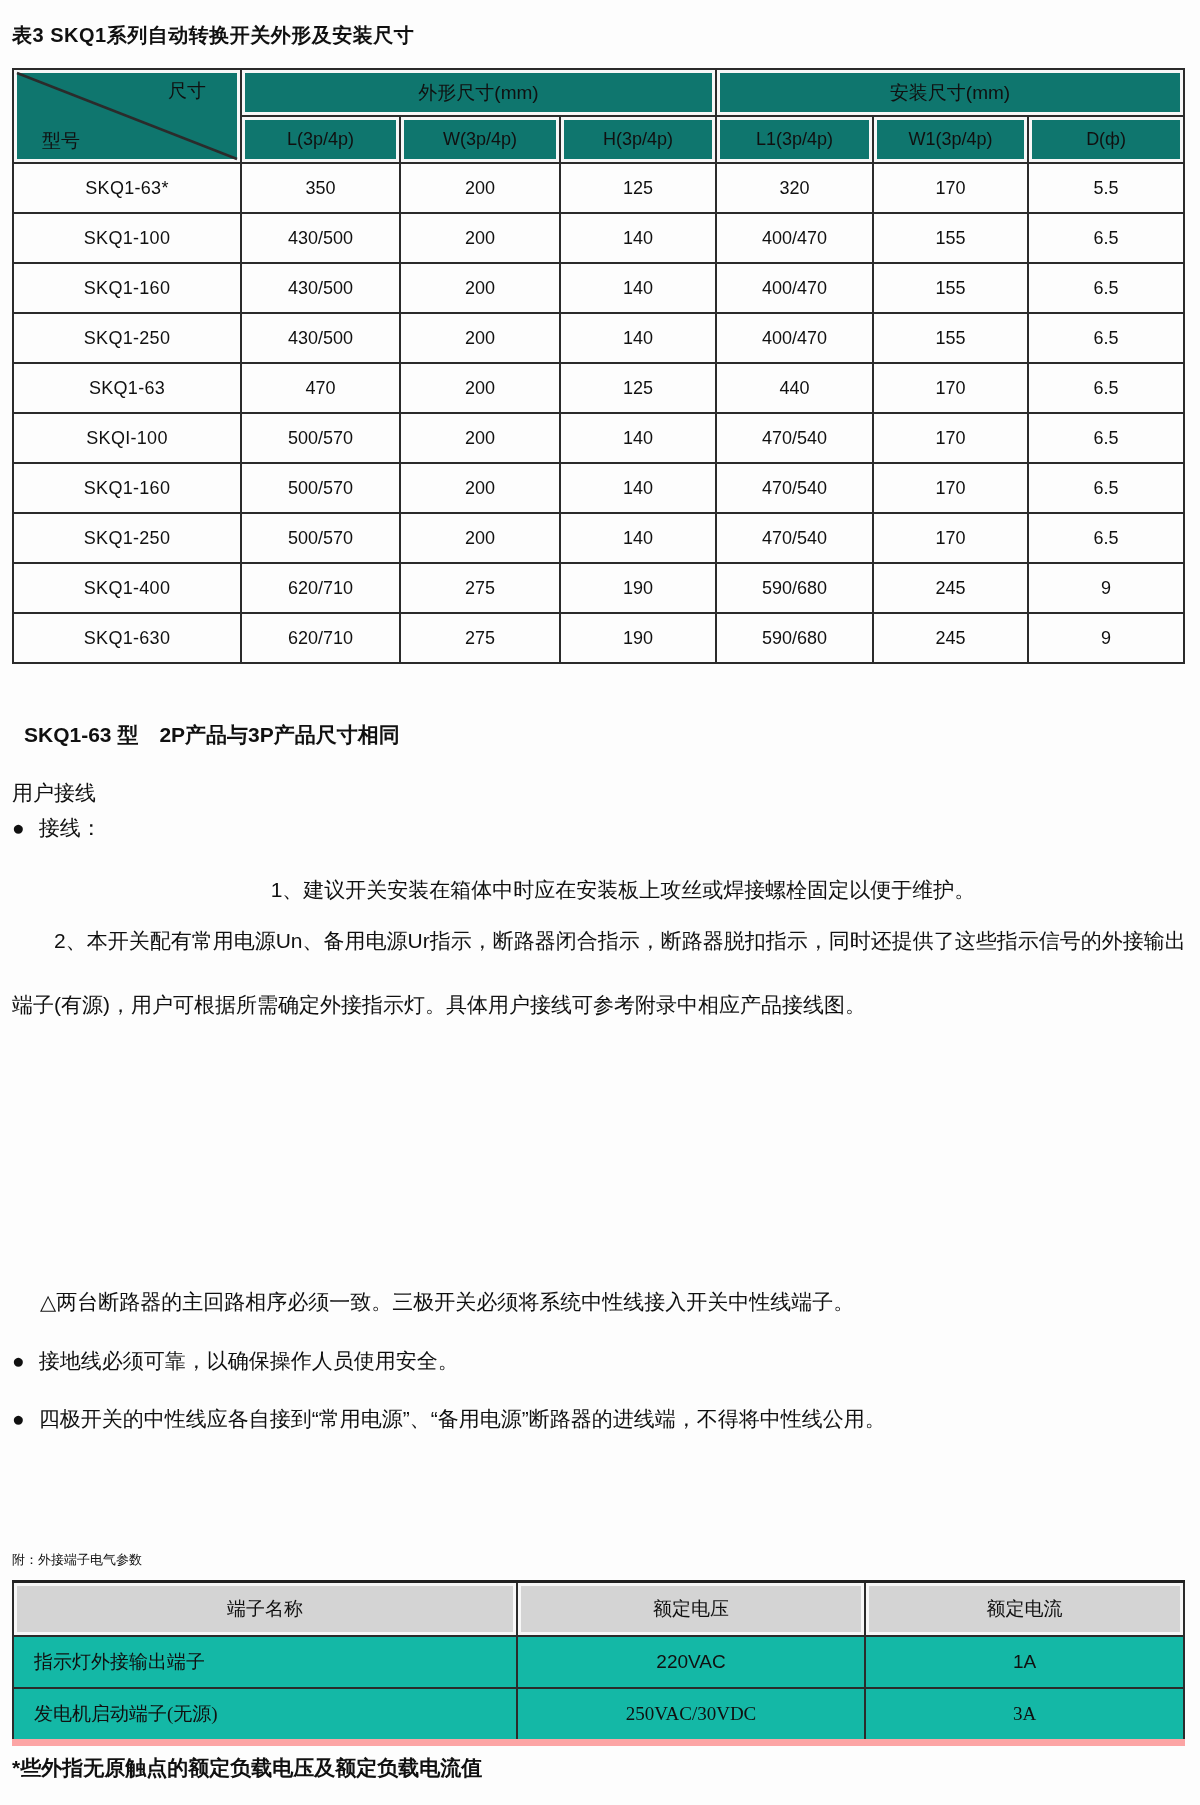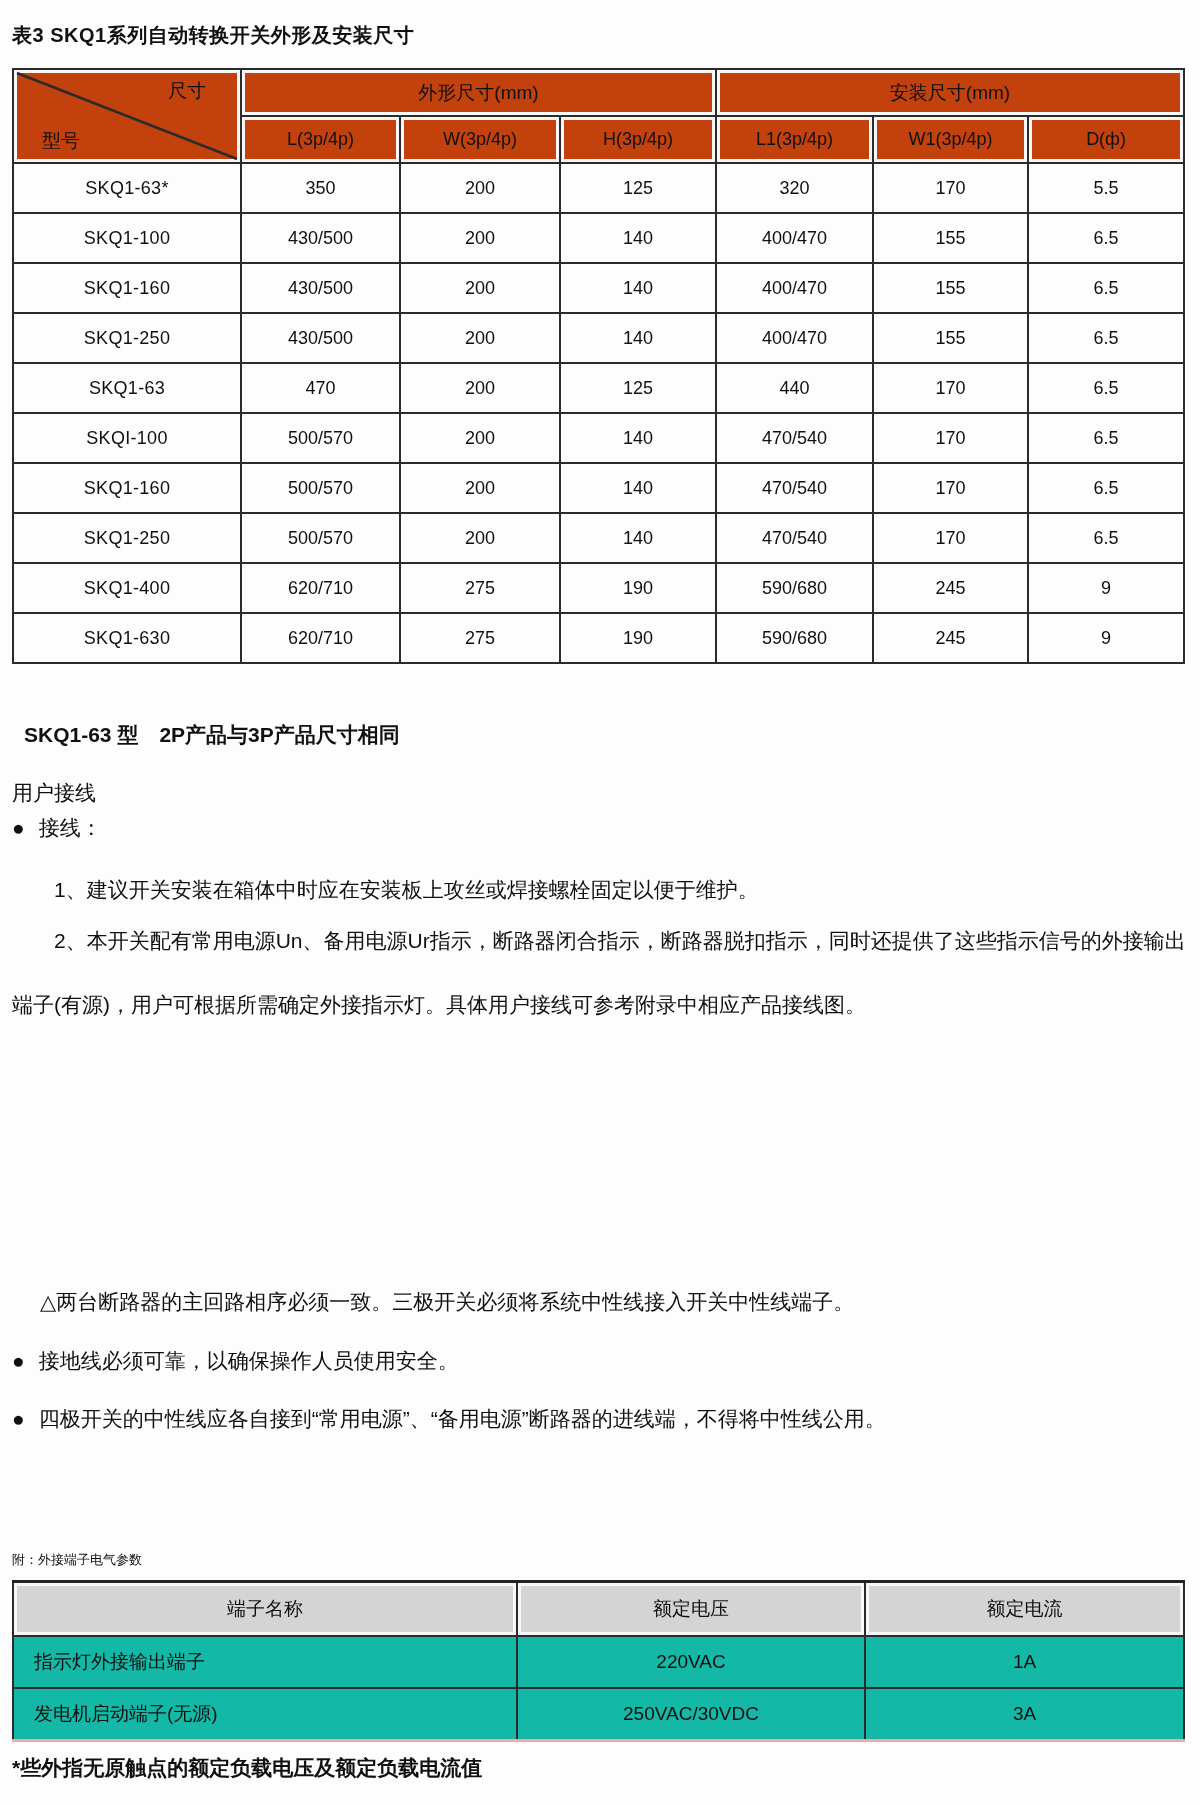--- a/index.html
+++ b/index.html
@@ -12,21 +12,21 @@
   .abs{position:absolute;}
   .title{left:12px;top:22px;font-size:20px;font-weight:bold;letter-spacing:.5px;}
 
   
   table.dim{border-collapse:collapse;table-layout:fixed;background:#fdfdfd;}
   table.dim th,table.dim td{
     border:2px solid #2b2b2b;text-align:center;vertical-align:middle;
     padding:0;font-weight:normal;overflow:hidden;
   }
   table.dim th{
-    background:#c2410c;font-size:18px;
+    background:#0f766e;font-size:18px;
     box-shadow:inset 0 0 0 3px #f7f7f7;
     margin-top:12px;
   }
   table.dim th.grp{font-size:19px;height:45px;}
   table.dim th.sub{height:45px;}
   table.dim td{font-size:18px;height:48px;}
   td.model{font-weight:bold;letter-spacing:.3px;}
   th.corner{position:relative;}
   th.corner .c-top{position:absolute;right:34px;top:8px;font-size:19px;}
   th.corner .c-bot{position:absolute;left:28px;bottom:8px;font-size:19px;text-align:center;}
@@ -46,21 +46,21 @@
   table.apx{border-collapse:collapse;table-layout:fixed;background:#14b8a6;}
   table.apx th,table.apx td{
     border:2px solid #2b2b2b;vertical-align:middle;padding:0;overflow:hidden;
   }
   table.apx th{
     background:#d4d4d4;font-size:19px;font-weight:normal;height:52px;text-align:center;
     box-shadow:inset 0 0 0 3px #f7f7f7;border-top:3px solid #222;
   }
   table.apx td{font-size:19px;height:50px;text-align:center;}
   table.apx td.lft{text-align:left;padding-left:20px;}
-  table.apx tr:last-child td{border-bottom:3px solid #fca5a5;}
+  table.apx tr:last-child td{border-bottom:7px solid #fca5a5;font-family:Liberation Serif, serif;}
   .footnote{left:12px;top:1748px;font-size:21px;font-weight:bold;line-height:40px;}
 </style>
 </head>
 <body>
 
 <div class="page">
 
   <div class="abs title">表3 SKQ1系列自动转换开关外形及安装尺寸</div>
 
   <table class="dim abs" style="left:12px;top:68px;width:1171px;">
@@ -188,21 +188,21 @@
 
   <p class="abs para" style="top:703px;margin-left:12px;"><span class="note-bold">SKQ1-63</span><span class="note-bold"> 型　2P产品与3P产品尺寸相同</span></p>
 
   <div class="abs para sec-head" style="top:761px;">用户接线</div>
 
   <div class="abs para bullet-line" style="top:796px;">
     <span class="dot">●</span>
     <span>接线：</span>
   </div>
 
-  <p class="abs para indent3" style="top:858px;">1、建议开关安装在箱体中时应在安装板上攻丝或焊接螺栓固定以便于维护。</p>
+  <p class="abs para indent3" style="top:858px;text-align:center;">1、建议开关安装在箱体中时应在安装板上攻丝或焊接螺栓固定以便于维护。</p>
 
   <p class="abs para indent3" style="top:909px;">2、本开关配有常用电源Un、备用电源Ur指示，断路器闭合指示，断路器脱扣指示，同时还提供了这些指示信号的外接输出端子(有源)，用户可根据所需确定外接指示灯。具体用户接线可参考附录中相应产品接线图。</p>
 
 
 
   <p class="abs para indent2" style="top:1270px;">△两台断路器的主回路相序必须一致。三极开关必须将系统中性线接入开关中性线端子。</p>
 
   <div class="abs para bullet-line" style="top:1329px;">
     <span class="dot">●</span>
     <span>接地线必须可靠，以确保操作人员使用安全。</span>

